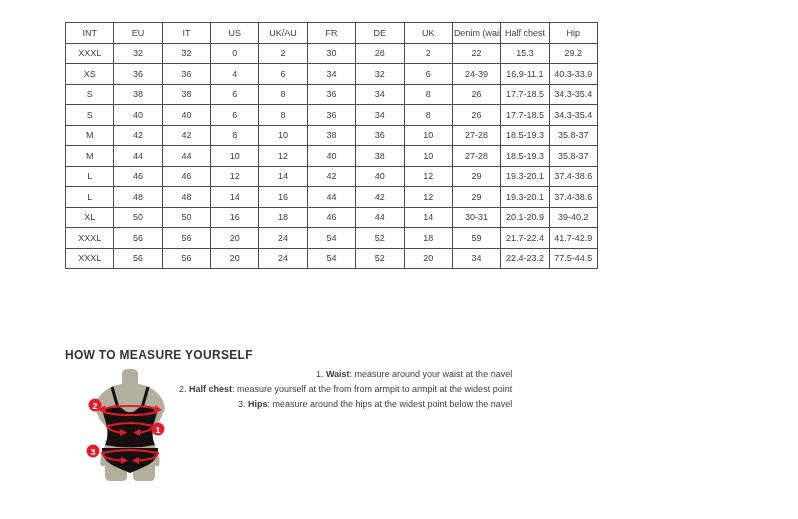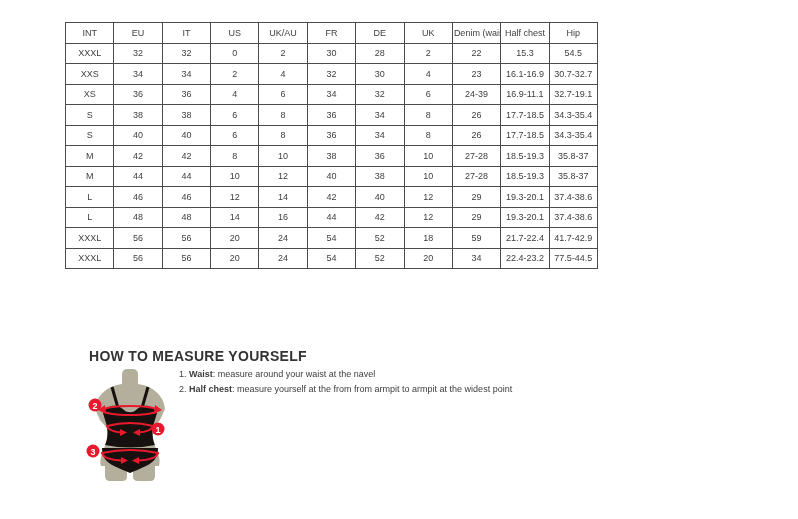--- a/index.html
+++ b/index.html
@@ -32,27 +32,26 @@
     font-weight:400;
     text-align:center;
     vertical-align:middle;
     color:var(--text);
     white-space:nowrap;
     overflow:hidden;
   }
   
   #measure-title{
     position:absolute;left:65px;top:348px;
-    font-size:14px;font-weight:700;letter-spacing:.3px;
+    font-size:12px;font-weight:700;letter-spacing:.3px;
     color:#333333;
-    margin-left:24px;
   }
   #measure-steps{
     position:absolute;left:179px;top:369px;
-    font-size:9px;color:var(--text);
+    font-size:9px;color:var(--text);text-align:right;
   }
   #measure-steps .step{
     line-height:10px;
     margin-bottom:5px;
     white-space:nowrap;
   }
   #measure-steps b{font-weight:700;}
   
   #figure{
     position:absolute;left:78px;top:369px;
@@ -91,47 +90,34 @@
         <td>XXXL</td>
         <td>32</td>
         <td>32</td>
         <td>0</td>
         <td>2</td>
         <td>30</td>
         <td>28</td>
         <td>2</td>
         <td>22</td>
         <td>15.3</td>
-        <td>54.5</td>
-      </tr>
-      <tr>
-        <td>XXS</td>
-        <td>34</td>
-        <td>34</td>
-        <td>2</td>
-        <td>4</td>
-        <td>32</td>
-        <td>30</td>
-        <td>4</td>
-        <td>23</td>
-        <td>16.1-16.9</td>
-        <td>30.7-32.7</td>
+        <td>29.2</td>
       </tr>
       <tr>
         <td>XS</td>
         <td>36</td>
         <td>36</td>
         <td>4</td>
         <td>6</td>
         <td>34</td>
         <td>32</td>
         <td>6</td>
         <td>24-39</td>
         <td>16.9-11.1</td>
-        <td>32.7-19.1</td>
+        <td>40.3-33.9</td>
       </tr>
       <tr>
         <td>S</td>
         <td>38</td>
         <td>38</td>
         <td>6</td>
         <td>8</td>
         <td>36</td>
         <td>34</td>
         <td>8</td>
@@ -198,20 +184,33 @@
         <td>14</td>
         <td>16</td>
         <td>44</td>
         <td>42</td>
         <td>12</td>
         <td>29</td>
         <td>19.3-20.1</td>
         <td>37.4-38.6</td>
       </tr>
       <tr>
+        <td>XL</td>
+        <td>50</td>
+        <td>50</td>
+        <td>16</td>
+        <td>18</td>
+        <td>46</td>
+        <td>44</td>
+        <td>14</td>
+        <td>30-31</td>
+        <td>20.1-20.9</td>
+        <td>39-40.2</td>
+      </tr>
+      <tr>
         <td>XXXL</td>
         <td>56</td>
         <td>56</td>
         <td>20</td>
         <td>24</td>
         <td>54</td>
         <td>52</td>
         <td>18</td>
         <td>59</td>
         <td>21.7-22.4</td>
@@ -231,20 +230,21 @@
         <td>77.5-44.5</td>
       </tr>
     </tbody>
 </table>
 
 <div id="measure-title">HOW TO MEASURE YOURSELF</div>
 
 <div id="measure-steps">
     <div class="step"><span>1. </span><b>Waist</b><span>: measure around your waist at the navel</span></div>
     <div class="step"><span>2. </span><b>Half chest</b><span>: measure yourself at the from from armpit to armpit at the widest point</span></div>
+    <div class="step"><span>3. </span><b>Hips</b><span>: measure around the hips at the widest point below the navel</span></div>
   </div>
 
 <svg id="figure" viewBox="0 0 100 115">
 
   <g>
     <rect x="44" y="0" width="16" height="19" rx="5" fill="var(--tan)"></rect>
     <path fill="var(--tan)" d="M 17 40
       C 18 26, 30 17, 44 15
       L 60 15
       C 74 17, 86 26, 87 40

